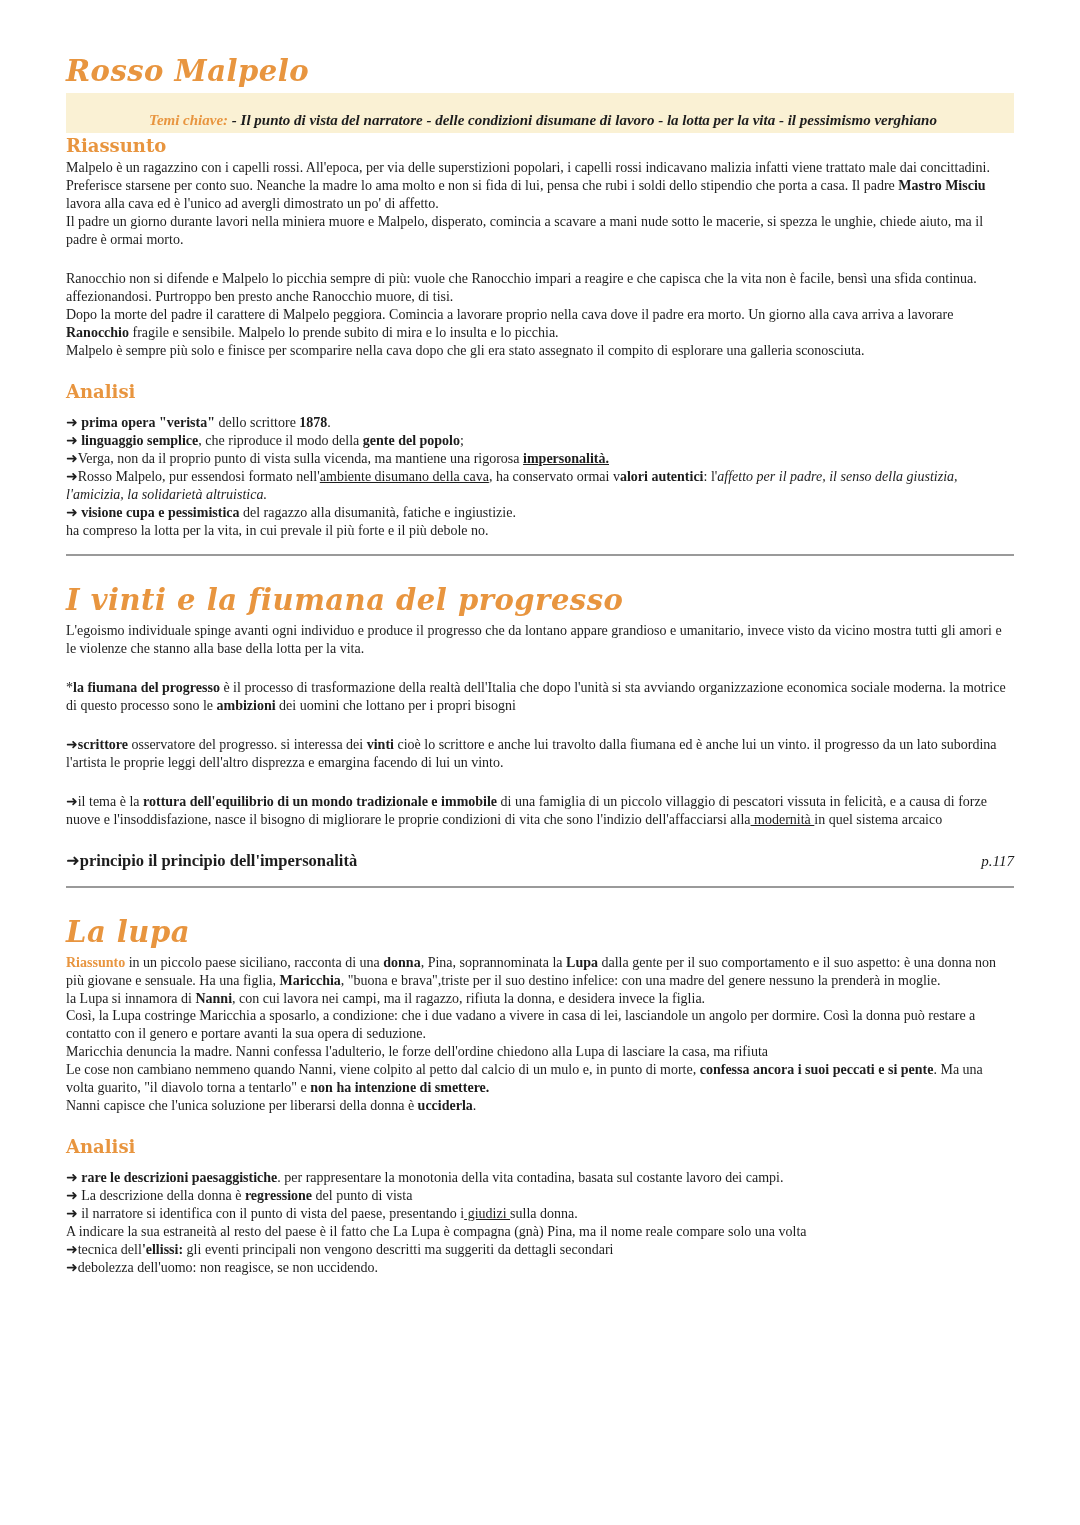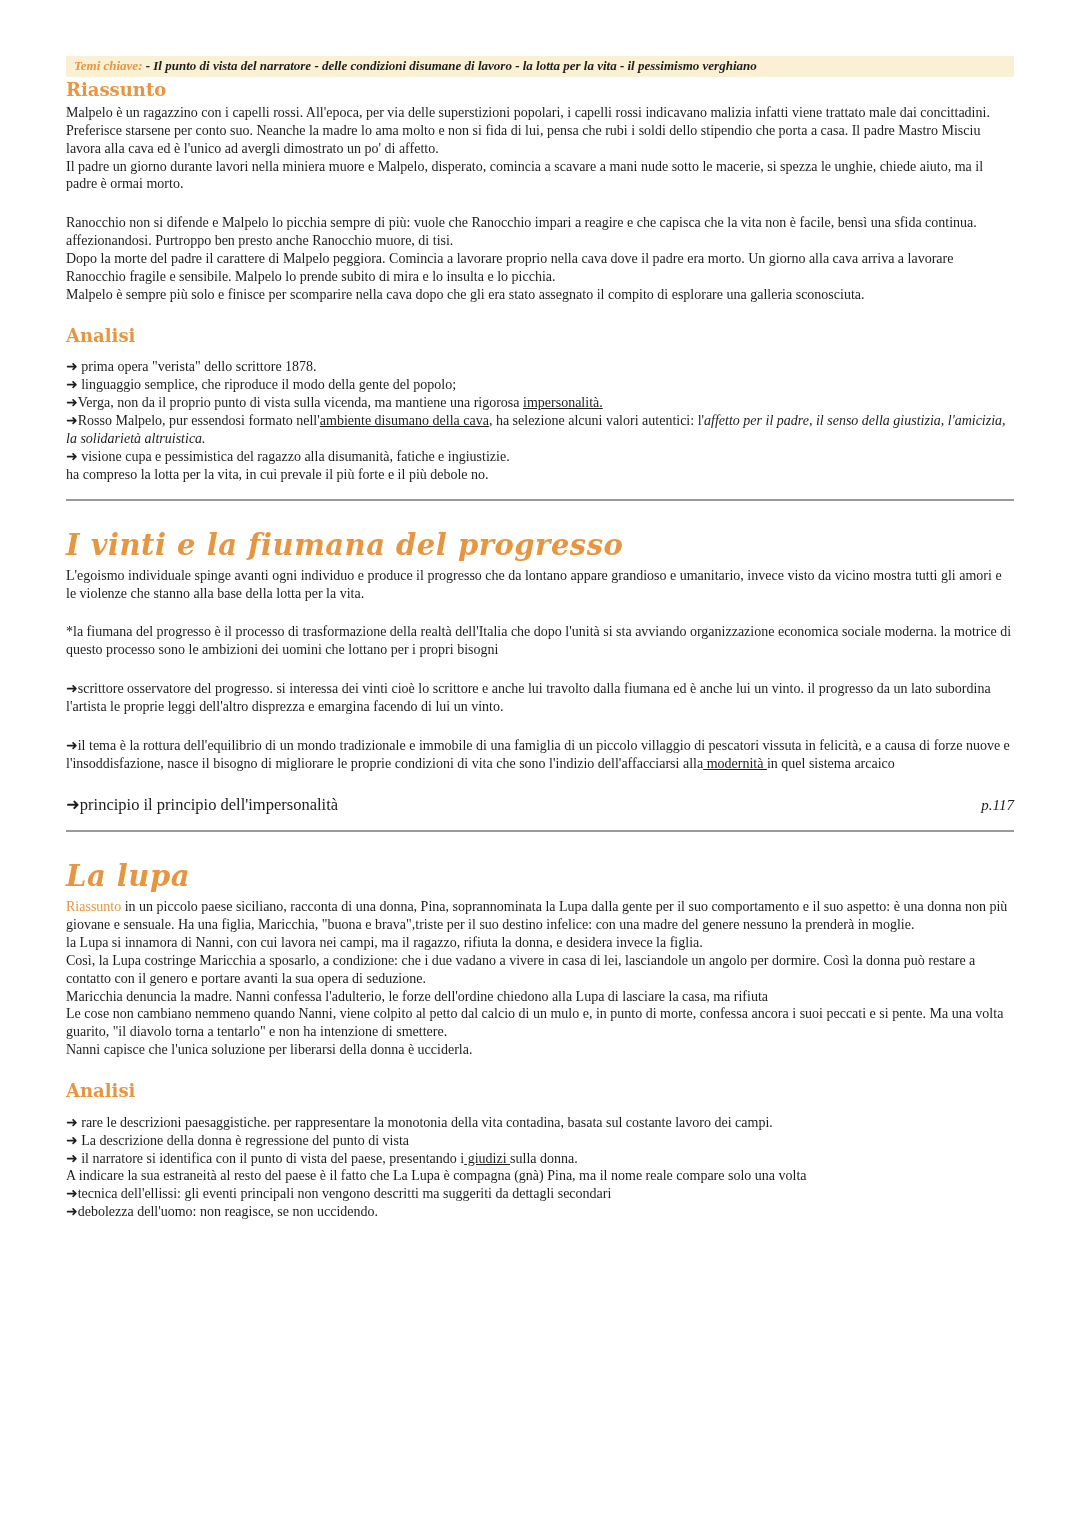--- a/index.html
+++ b/index.html
@@ -25,24 +25,24 @@
     color: var(--accent, #e8953f);
     font-size: 29px;
     line-height: 1.1;
     margin: 0 0 5px 0;
     letter-spacing: 0.5px;
   }
   .themes {
     background: var(--highlight, #faf1d4);
     font-style: italic;
     font-weight: bold;
-    font-size: 13px;
+    font-size: 15px;
     line-height: 1.4;
-    text-align: left;
-    padding: 1px 2px 2px 8px;
+    text-align: center;
+    padding: 17px 2px 2px 8px;
     margin: 0 0 2px 0;
   }
   .subhead {
     font-family: "DejaVu Serif", serif;
     color: var(--accent, #e8953f);
     font-size: 18px;
     font-weight: bold;
     line-height: 1.2;
     margin: 0 0 3px 0;
   }
@@ -56,53 +56,54 @@
     justify-content: space-between;
     align-items: baseline;
     font-size: 16.5px;
     line-height: 1.28;
   }
   .pref {
     font-style: italic;
     font-size: 15px;
     margin-left: 33px;
   }
-  .b { font-weight: normal; }
+  .b { font-weight: bold; }
   .i { font-style: italic; }
   .u { text-decoration: underline; }
   .accent { color: var(--accent, #e8953f); }
   .gap { height: 21px; }
   .gap.sm { height: 9px; }
   .rule {
     border: none;
     border-top: 2px solid var(--rule, #9a9a9a);
     margin: 15px 0 29px 0;
   }
 </style>
 </head>
 <body>
 
 <main id="doc">
     <section>
+      <h1 class="sec-title">Rosso Malpelo</h1>
       <div class="themes"><span class="accent">Temi chiave: </span><span>- Il punto di vista del narratore  - delle condizioni disumane di lavoro  - la lotta per la vita - il pessimismo verghiano</span></div>
       <h2 class="subhead"><span>Riassunto</span></h2>
       <p class="para"><span>Malpelo è un ragazzino con i capelli rossi. All'epoca, per via delle superstizioni popolari, i capelli rossi indicavano malizia infatti viene trattato male dai concittadini.</span></p>
       <p class="para"><span>Preferisce starsene per conto suo. Neanche la madre lo ama molto e non si fida di lui, pensa che rubi i soldi dello stipendio che porta a casa. Il padre </span><span class="b">Mastro Misciu</span><span> lavora alla cava ed è l'unico ad avergli dimostrato un po' di affetto.</span></p>
       <p class="para"><span>Il padre un giorno durante lavori nella miniera muore e Malpelo, disperato, comincia a scavare a mani nude sotto le macerie, si spezza le unghie, chiede aiuto, ma il padre è ormai morto.</span></p>
       <div class="gap"></div>
       <p class="para"><span>Ranocchio non si difende e Malpelo lo picchia sempre di più: vuole che Ranocchio impari a reagire e che capisca che la vita non è facile, bensì una sfida continua. affezionandosi. Purtroppo ben presto anche Ranocchio muore, di tisi.</span></p>
       <p class="para"><span>Dopo la morte del padre il carattere di Malpelo peggiora. Comincia a lavorare proprio nella cava dove il padre era morto. Un giorno alla cava arriva a lavorare </span><span class="b">Ranocchio</span><span> fragile e sensibile. Malpelo lo prende subito di mira e lo insulta e lo picchia.</span></p>
       <p class="para"><span>Malpelo è sempre più solo e finisce per scomparire nella cava dopo che gli era stato assegnato il compito di esplorare una galleria sconosciuta.</span></p>
       <div class="gap"></div>
       <h2 class="subhead"><span>Analisi</span></h2>
       <div class="gap sm"></div>
       <p class="para"><span>➜ </span><span class="b">prima opera "verista"</span><span> dello scrittore </span><span class="b">1878</span><span>.</span></p>
       <p class="para"><span>➜ </span><span class="b">linguaggio semplice</span><span>, che riproduce il modo della </span><span class="b">gente del popolo</span><span>;</span></p>
       <p class="para"><span>➜</span><span>Verga, non da il proprio punto di vista sulla vicenda, ma mantiene una rigorosa </span><span class="b u">impersonalità.</span></p>
-      <p class="para"><span>➜</span><span>Rosso Malpelo, pur essendosi formato nell'</span><span class="u">ambiente disumano della cava</span><span>, ha selezione alcuni v</span><span class="b">alori autentici</span><span>: l'</span><span class="i">affetto per il padre, il senso della giustizia, l'amicizia, la solidarietà altruistica.</span></p>
+      <p class="para"><span>➜</span><span>Rosso Malpelo, pur essendosi formato nell'</span><span class="u">ambiente disumano della cava</span><span>, ha conservato ormai v</span><span class="b">alori autentici</span><span>: l'</span><span class="i">affetto per il padre, il senso della giustizia, l'amicizia, la solidarietà altruistica.</span></p>
       <p class="para"><span>➜ </span><span class="b">visione cupa e pessimistica</span><span> del ragazzo alla disumanità, fatiche e ingiustizie.</span></p>
       <p class="para"><span>ha compreso la lotta per la vita, in cui prevale il più forte e il più debole no.</span></p>
       <hr class="rule">
     </section>
     <section>
       <h1 class="sec-title">I vinti e la fiumana del progresso</h1>
       <p class="para"><span>L'egoismo individuale spinge avanti ogni individuo e produce il progresso che da lontano appare grandioso e umanitario, invece visto da vicino mostra tutti gli amori e le violenze che stanno alla base della lotta per la vita.</span></p>
       <div class="gap"></div>
       <p class="para"><span>*</span><span class="b">la fiumana del progresso</span><span> è il processo di trasformazione della realtà dell'Italia che dopo l'unità si sta avviando organizzazione economica sociale moderna. la motrice di questo processo sono le </span><span class="b">ambizioni</span><span> dei uomini che lottano per i propri bisogni</span></p>
       <div class="gap"></div>

